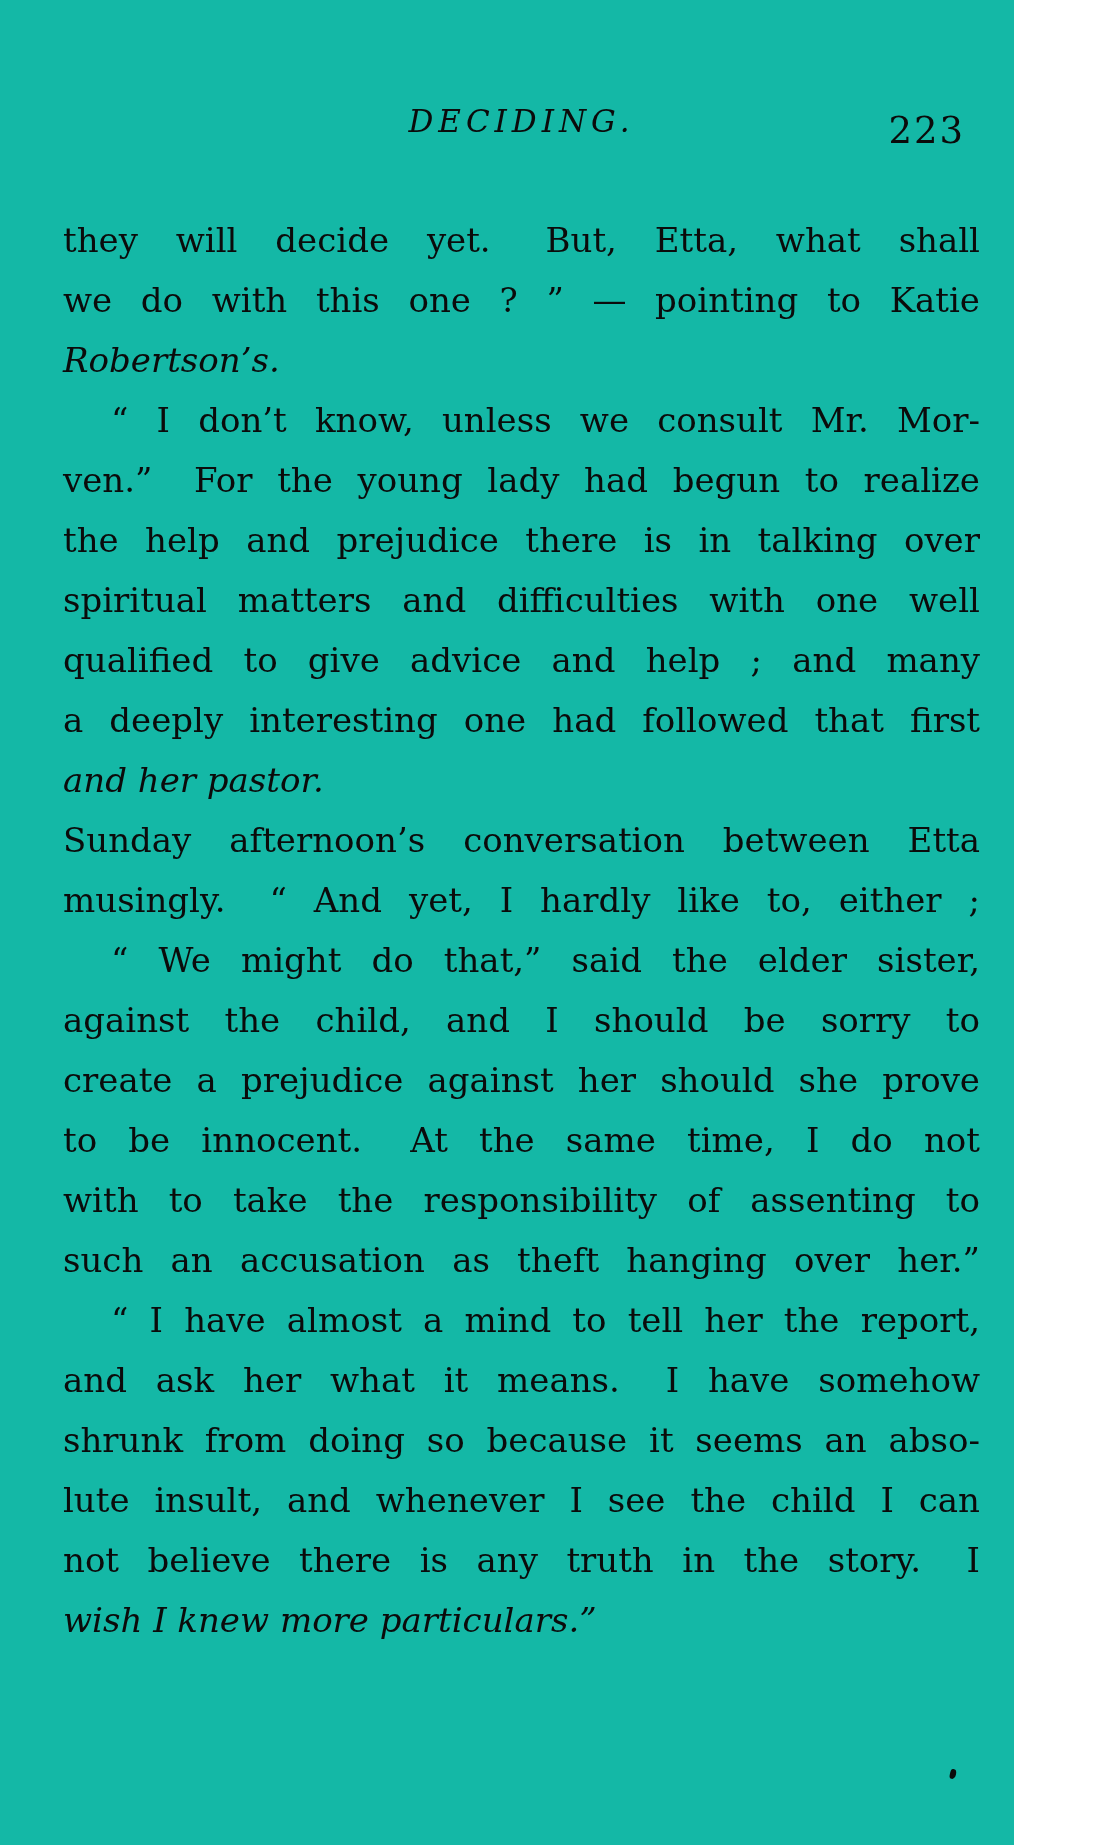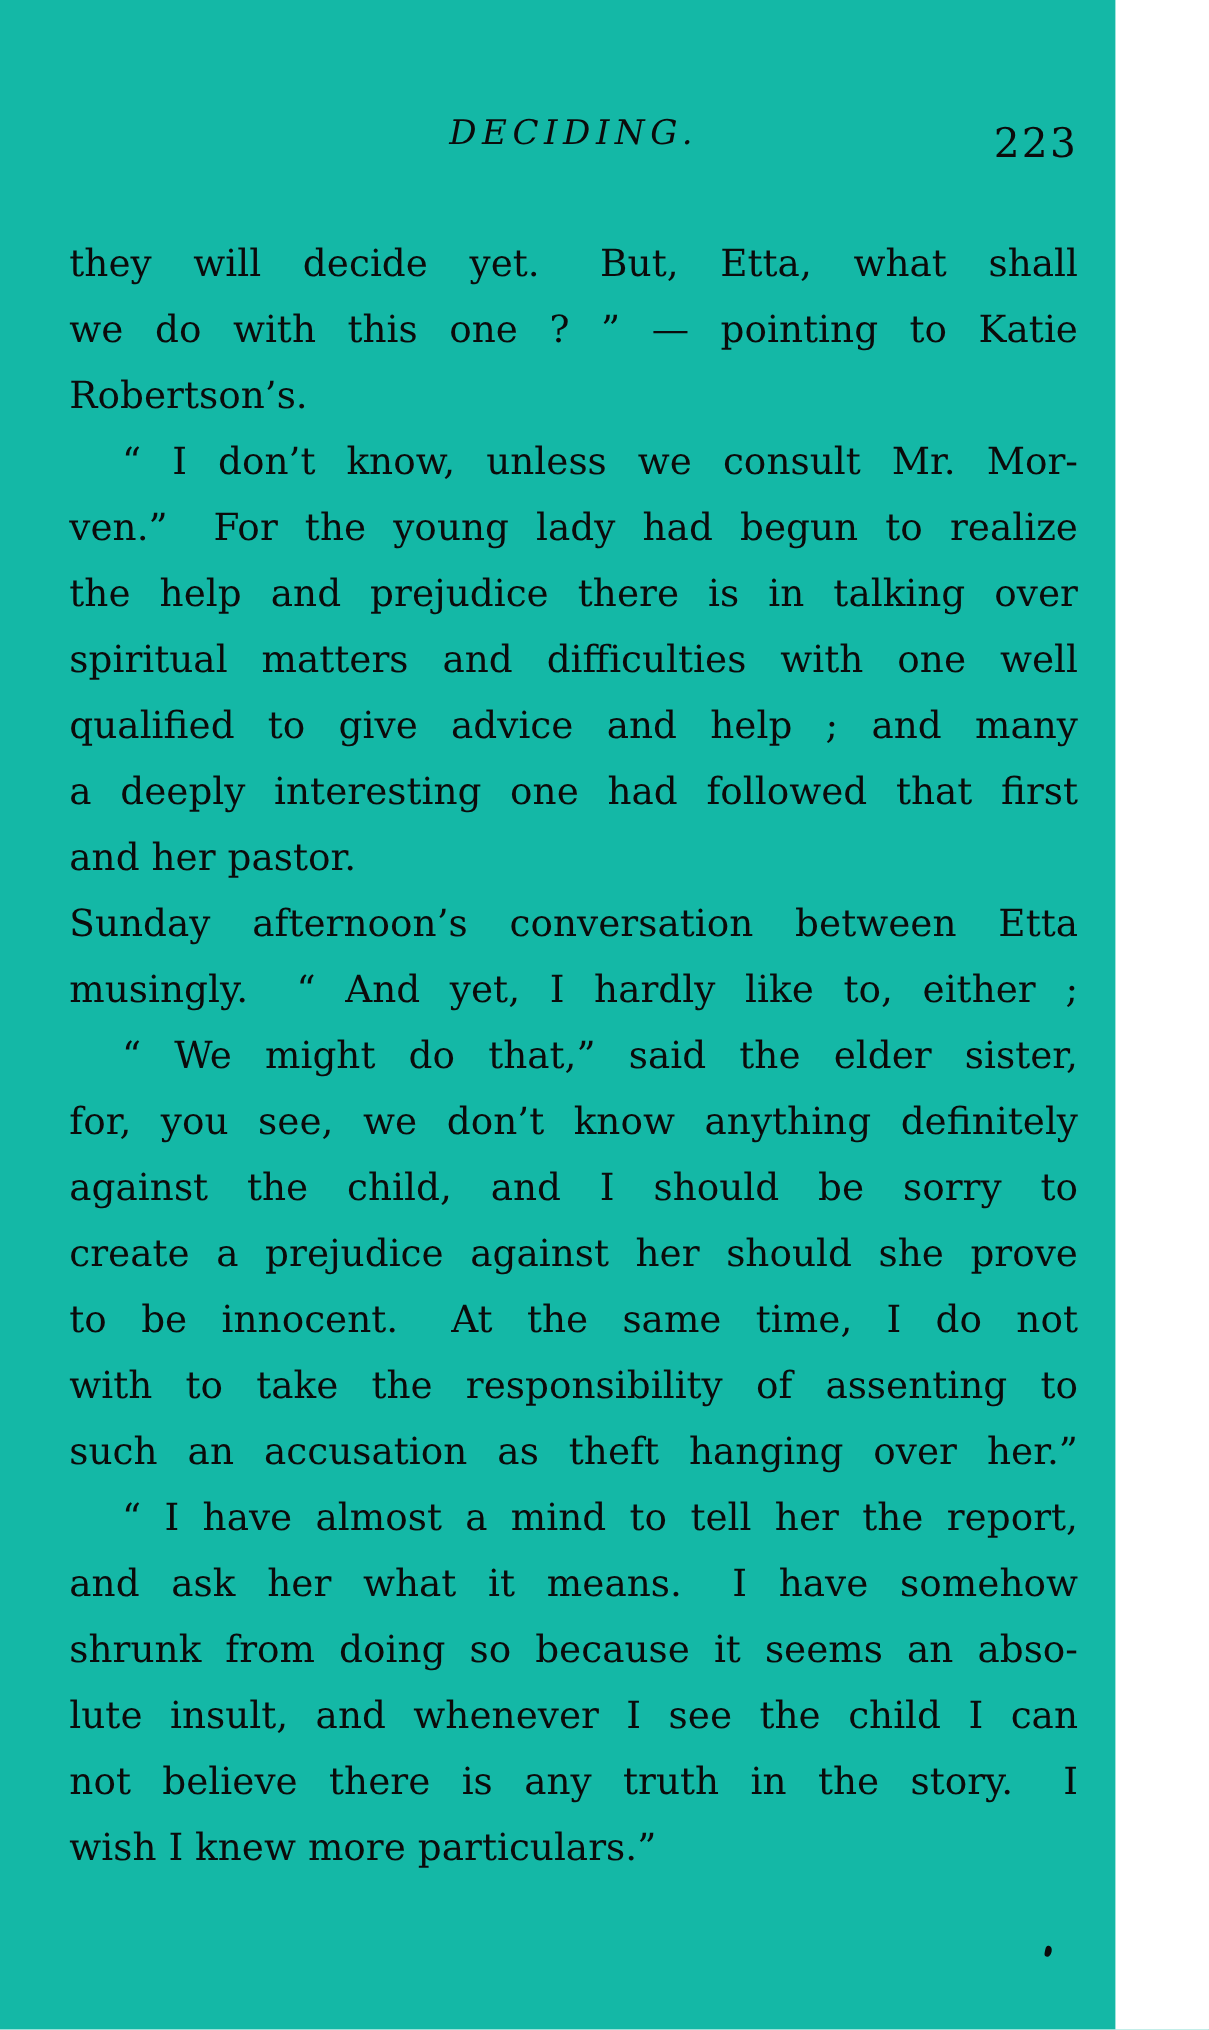--- a/index.html
+++ b/index.html
@@ -28,21 +28,21 @@
     width: 100%;
     text-align: center;
     font-style: italic;
     font-size: 31px;
     letter-spacing: 5px;
     line-height: 46px;
     color: #0b0b0b;
   }
   .folio {
     position: absolute;
-    right: 0;
+    right: 15px;
     top: 10px;
     font-size: 37px;
     letter-spacing: 2px;
     line-height: 46px;
     color: #0b0b0b;
   }
   .body-text {
     position: absolute;
     left: 63px;
     top: 210px;
@@ -53,20 +53,21 @@
     line-height: 60px;
     font-size: 34px;
     white-space: normal;
     text-align: justify;
     text-align-last: justify;
     color: #0b0b0b;
   }
   .line.para-end {
     text-align: left;
     text-align-last: left;
+    font-style: italic;
   }
   .line.indent {
     text-indent: 48px;
   }
   .ink-speck {
     position: absolute;
     left: 950px;
     top: 1769px;
     width: 6px;
     height: 10px;
@@ -92,21 +93,20 @@
       <div class="line indent">“ I don’t know, unless we consult Mr. Mor-</div>
       <div class="line">ven.”  For the young lady had begun to realize</div>
       <div class="line">the help and prejudice there is in talking over</div>
       <div class="line">spiritual matters and difficulties with one well</div>
       <div class="line">qualified to give advice and help ; and many</div>
       <div class="line">a deeply interesting one had followed that first</div>
       <div class="line para-end">and her pastor.</div>
       <div class="line">Sunday afternoon’s conversation between Etta</div>
       <div class="line">musingly.  “ And yet, I hardly like to, either ;</div>
       <div class="line indent">“ We might do that,” said the elder sister,</div>
-      <div class="line">for, you see, we don’t know anything definitely</div>
       <div class="line">against the child, and I should be sorry to</div>
       <div class="line">create a prejudice against her should she prove</div>
       <div class="line">to be innocent.  At the same time, I do not</div>
       <div class="line">with to take the responsibility of assenting to</div>
       <div class="line">such an accusation as theft hanging over her.”</div>
       <div class="line indent">“ I have almost a mind to tell her the report,</div>
       <div class="line">and ask her what it means.  I have somehow</div>
       <div class="line">shrunk from doing so because it seems an abso-</div>
       <div class="line">lute insult, and whenever I see the child I can</div>
       <div class="line">not believe there is any truth in the story.  I</div>

